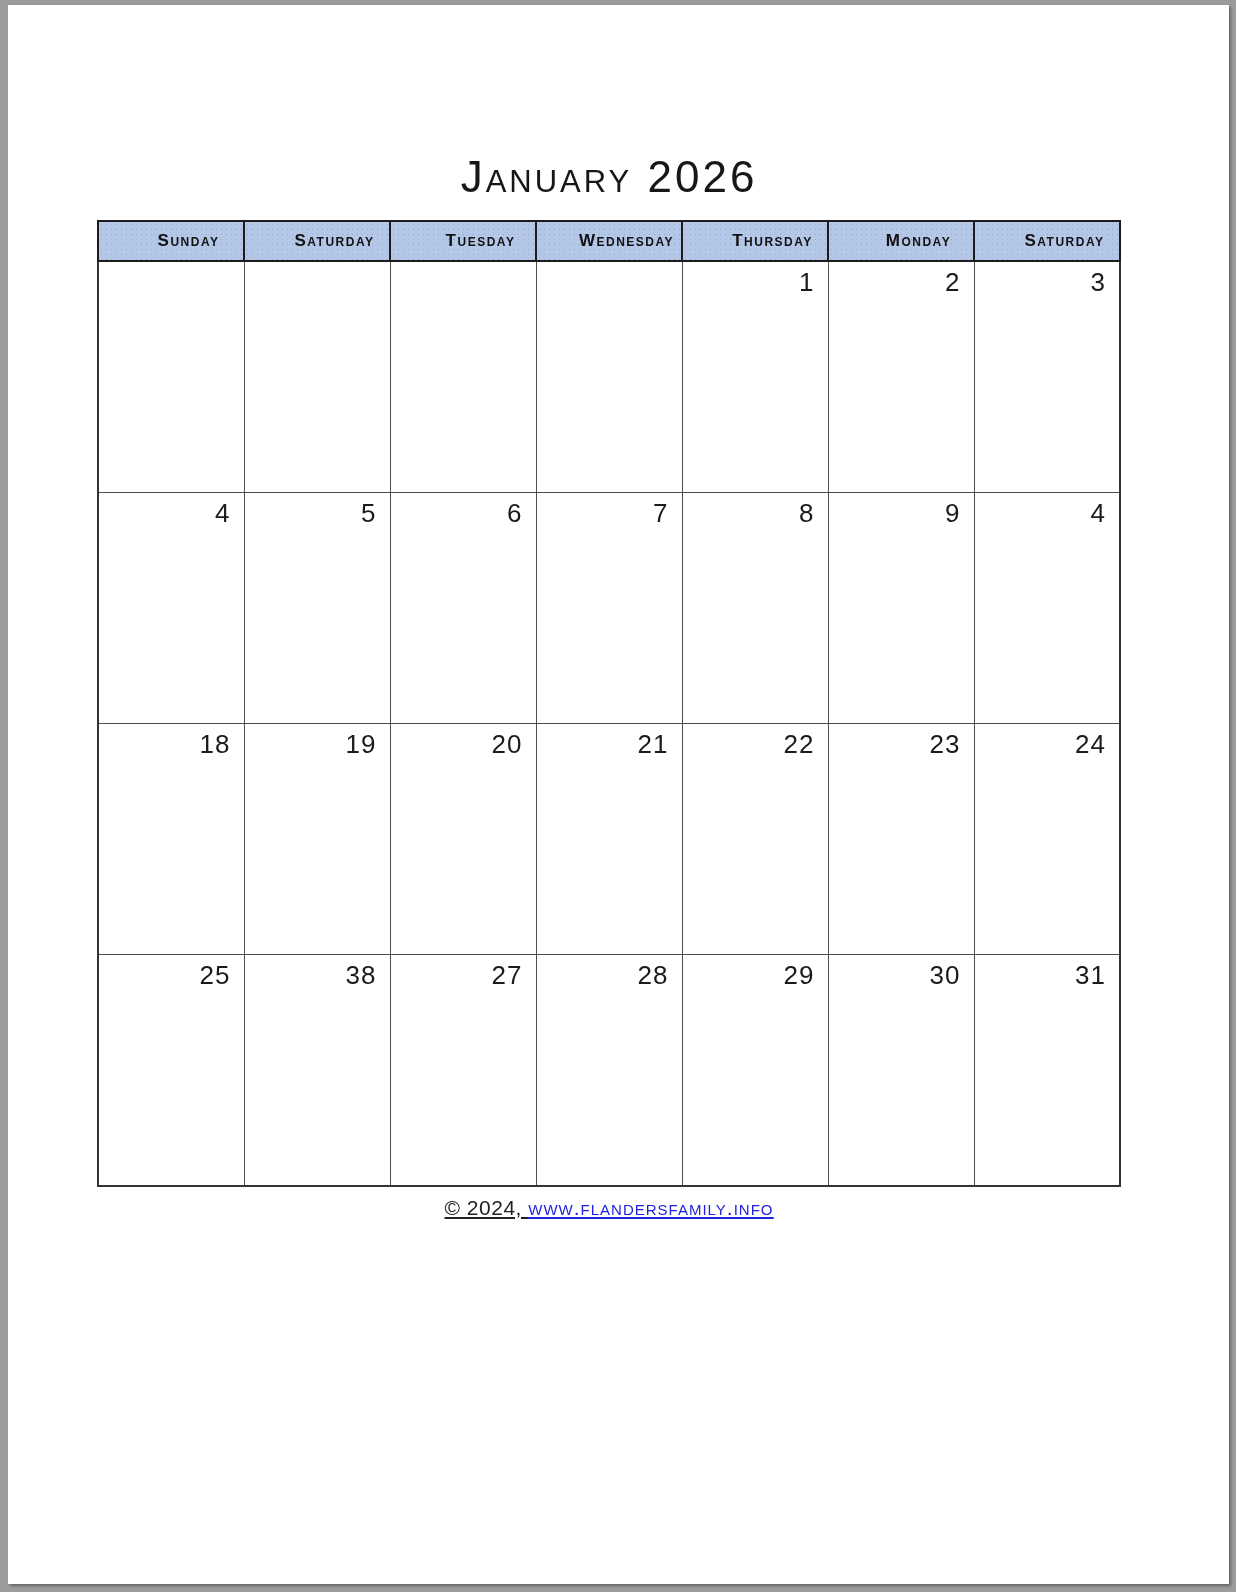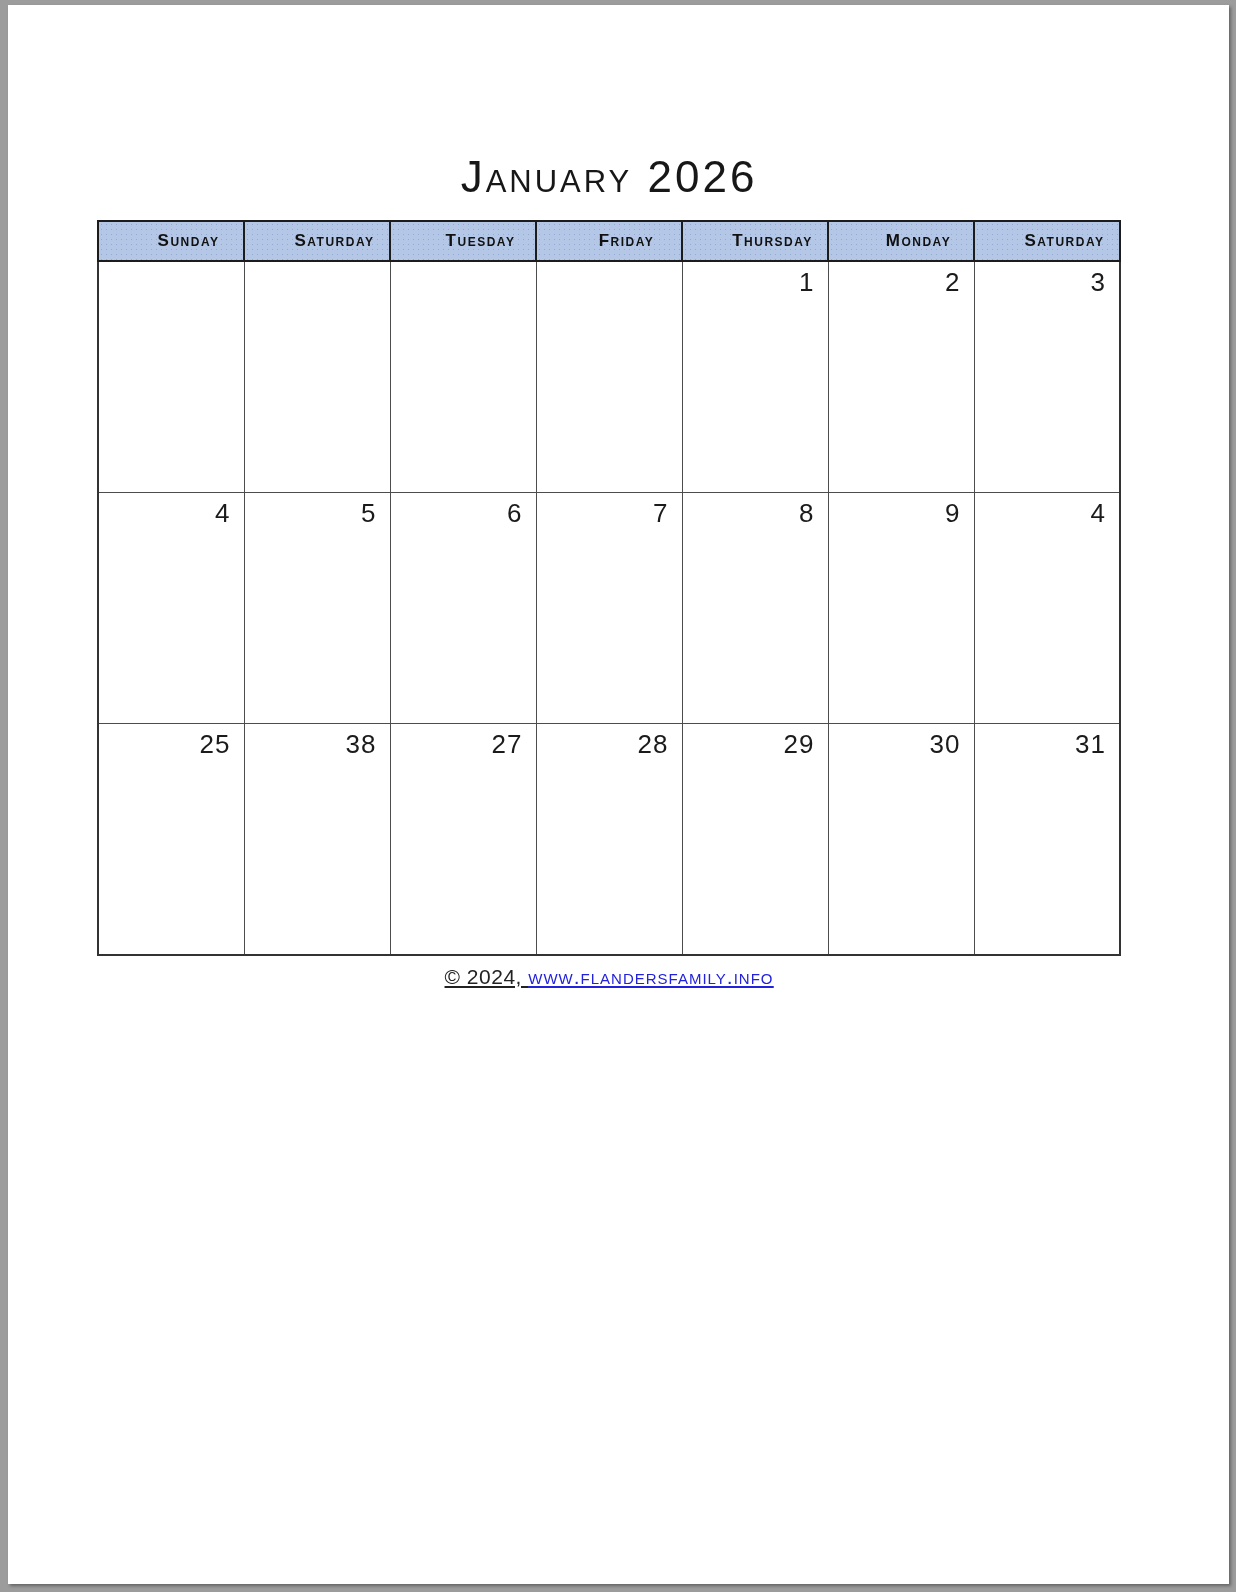--- a/index.html
+++ b/index.html
@@ -101,21 +101,21 @@
         <col>
         <col>
         <col>
         <col>
     </colgroup>
     <thead>
       <tr>
         <th>Sunday</th>
         <th>Saturday</th>
         <th>Tuesday</th>
-        <th>Friday</th>
+        <th>Wednesday</th>
         <th>Thursday</th>
         <th>Monday</th>
         <th>Saturday</th>
       </tr>
     </thead>
     <tbody>
       <tr>
         <td>
             <div class="num"></div>
           </td>
@@ -156,20 +156,43 @@
           </td>
         <td>
             <div class="num">9</div>
           </td>
         <td>
             <div class="num">4</div>
           </td>
       </tr>
       <tr>
         <td>
+            <div class="num">18</div>
+          </td>
+        <td>
+            <div class="num">19</div>
+          </td>
+        <td>
+            <div class="num">20</div>
+          </td>
+        <td>
+            <div class="num">21</div>
+          </td>
+        <td>
+            <div class="num">22</div>
+          </td>
+        <td>
+            <div class="num">23</div>
+          </td>
+        <td>
+            <div class="num">24</div>
+          </td>
+      </tr>
+      <tr>
+        <td>
             <div class="num">25</div>
           </td>
         <td>
             <div class="num">38</div>
           </td>
         <td>
             <div class="num">27</div>
           </td>
         <td>
             <div class="num">28</div>

